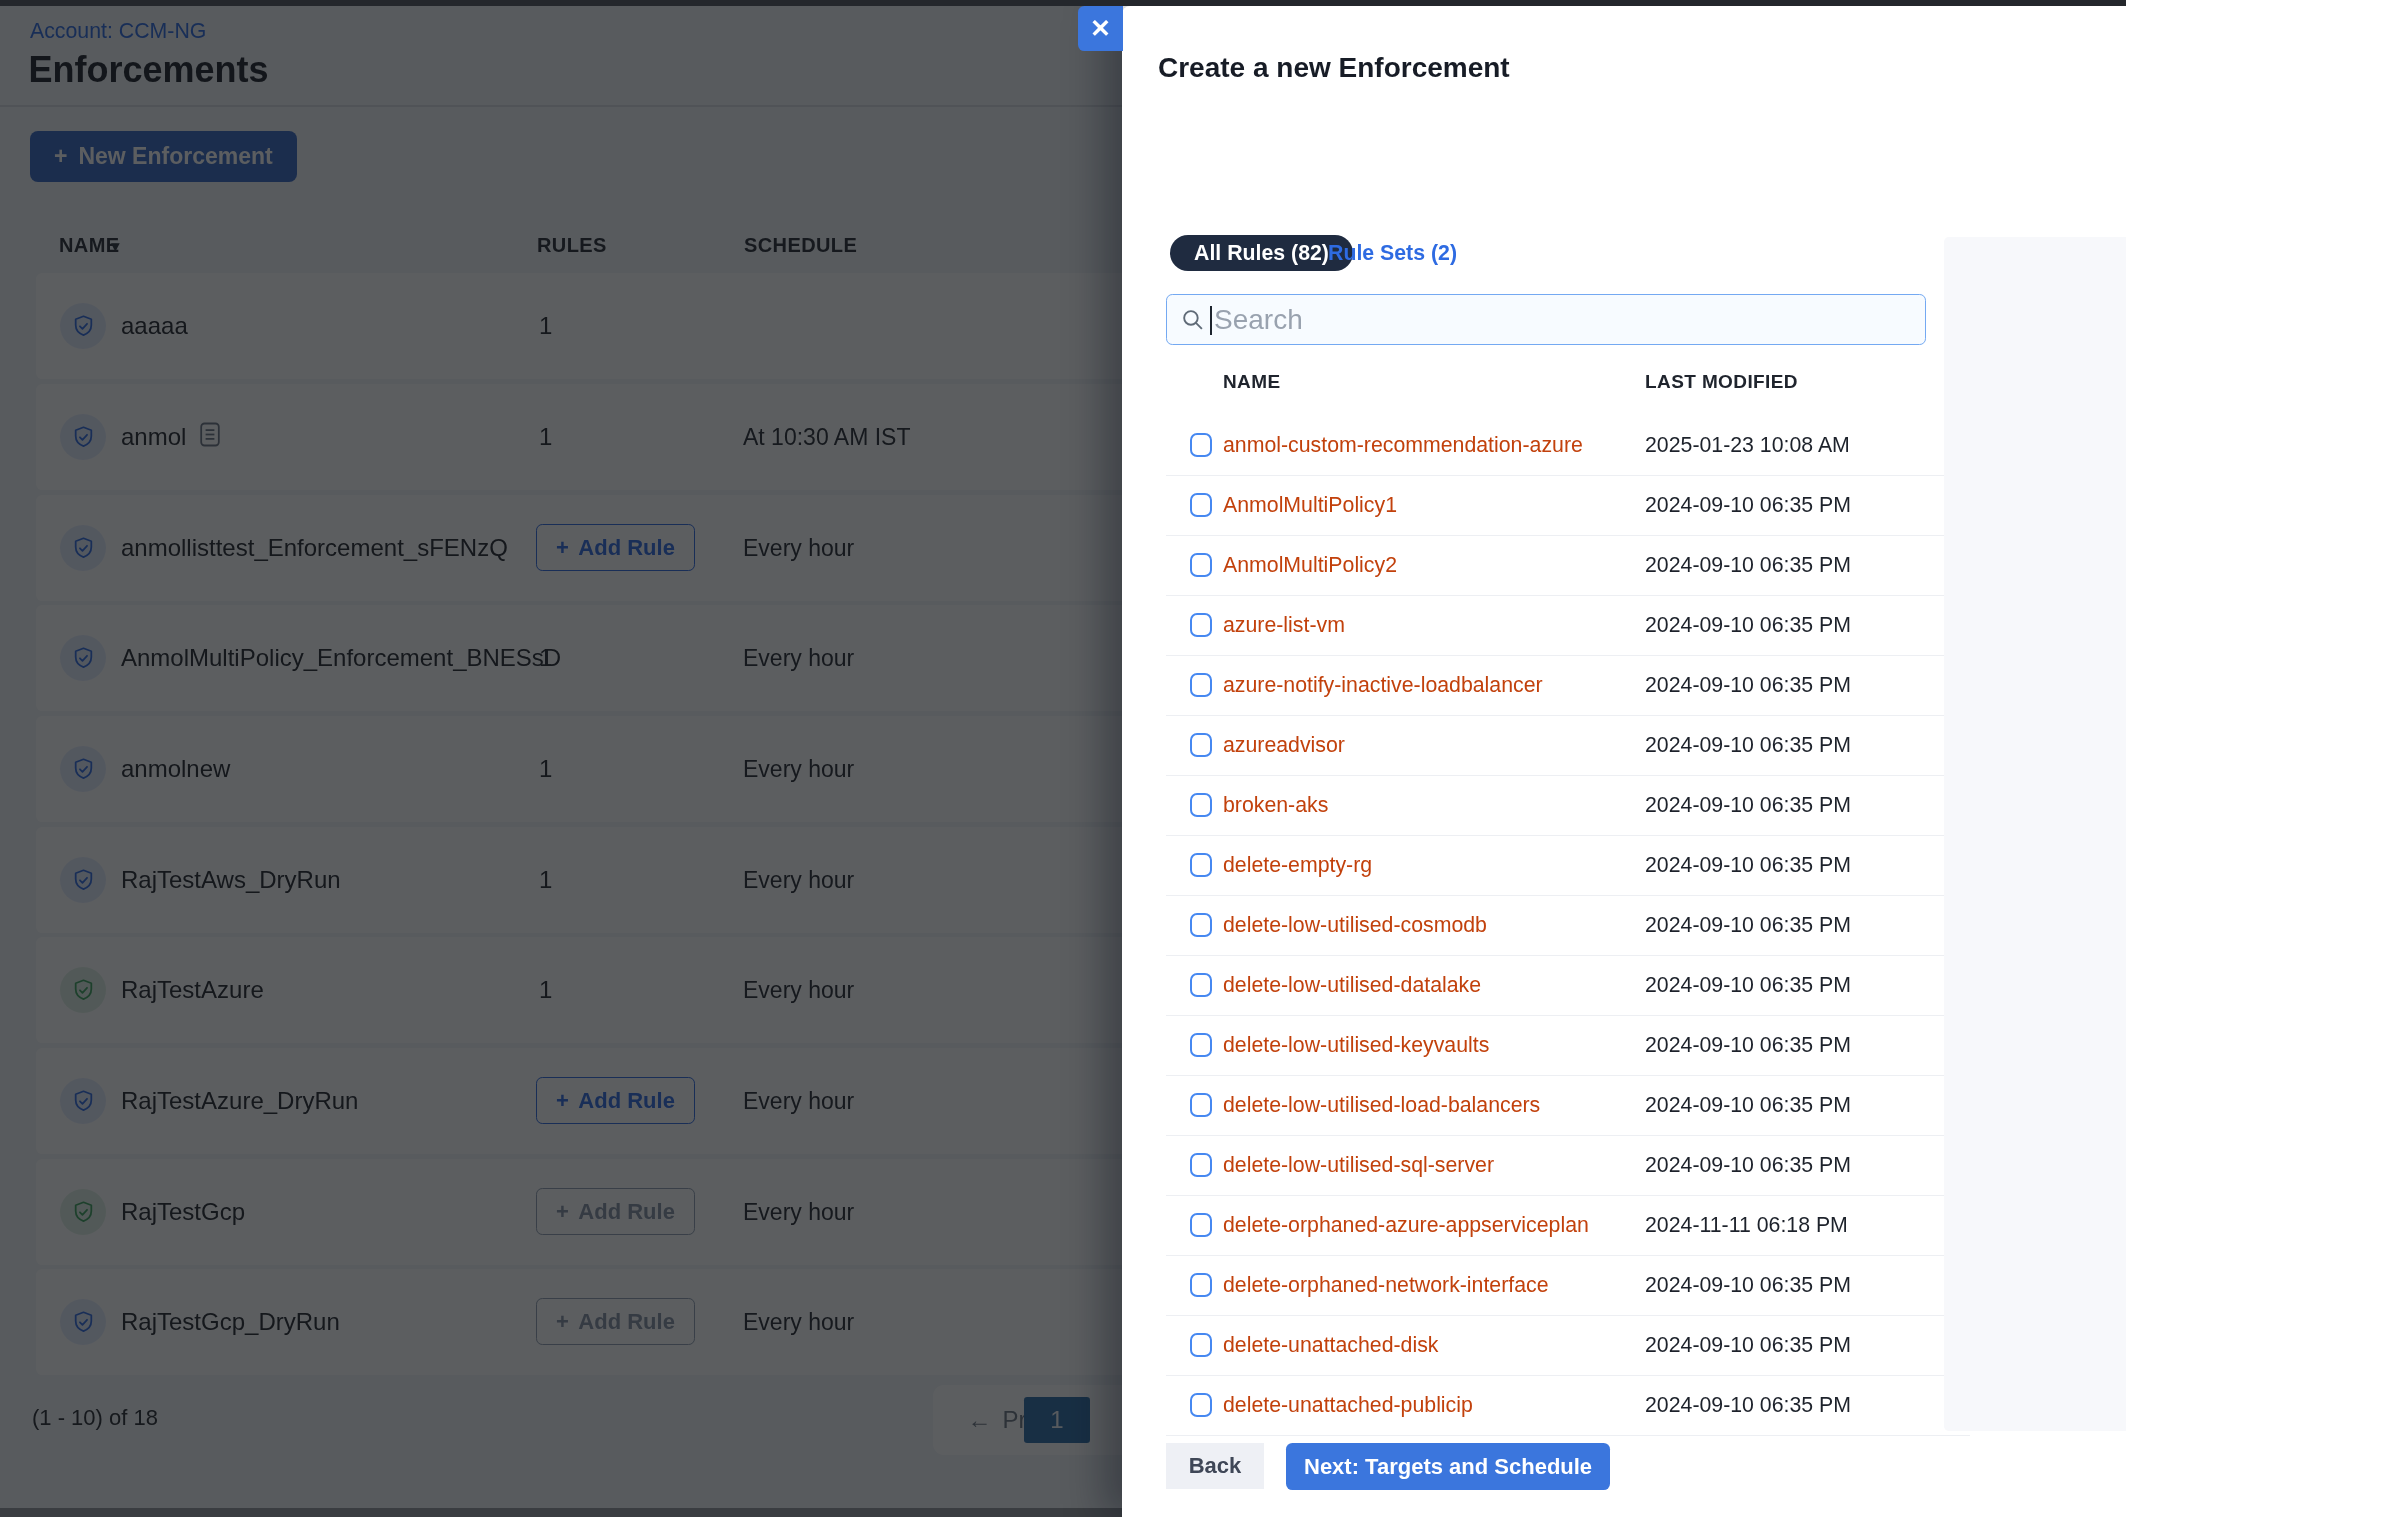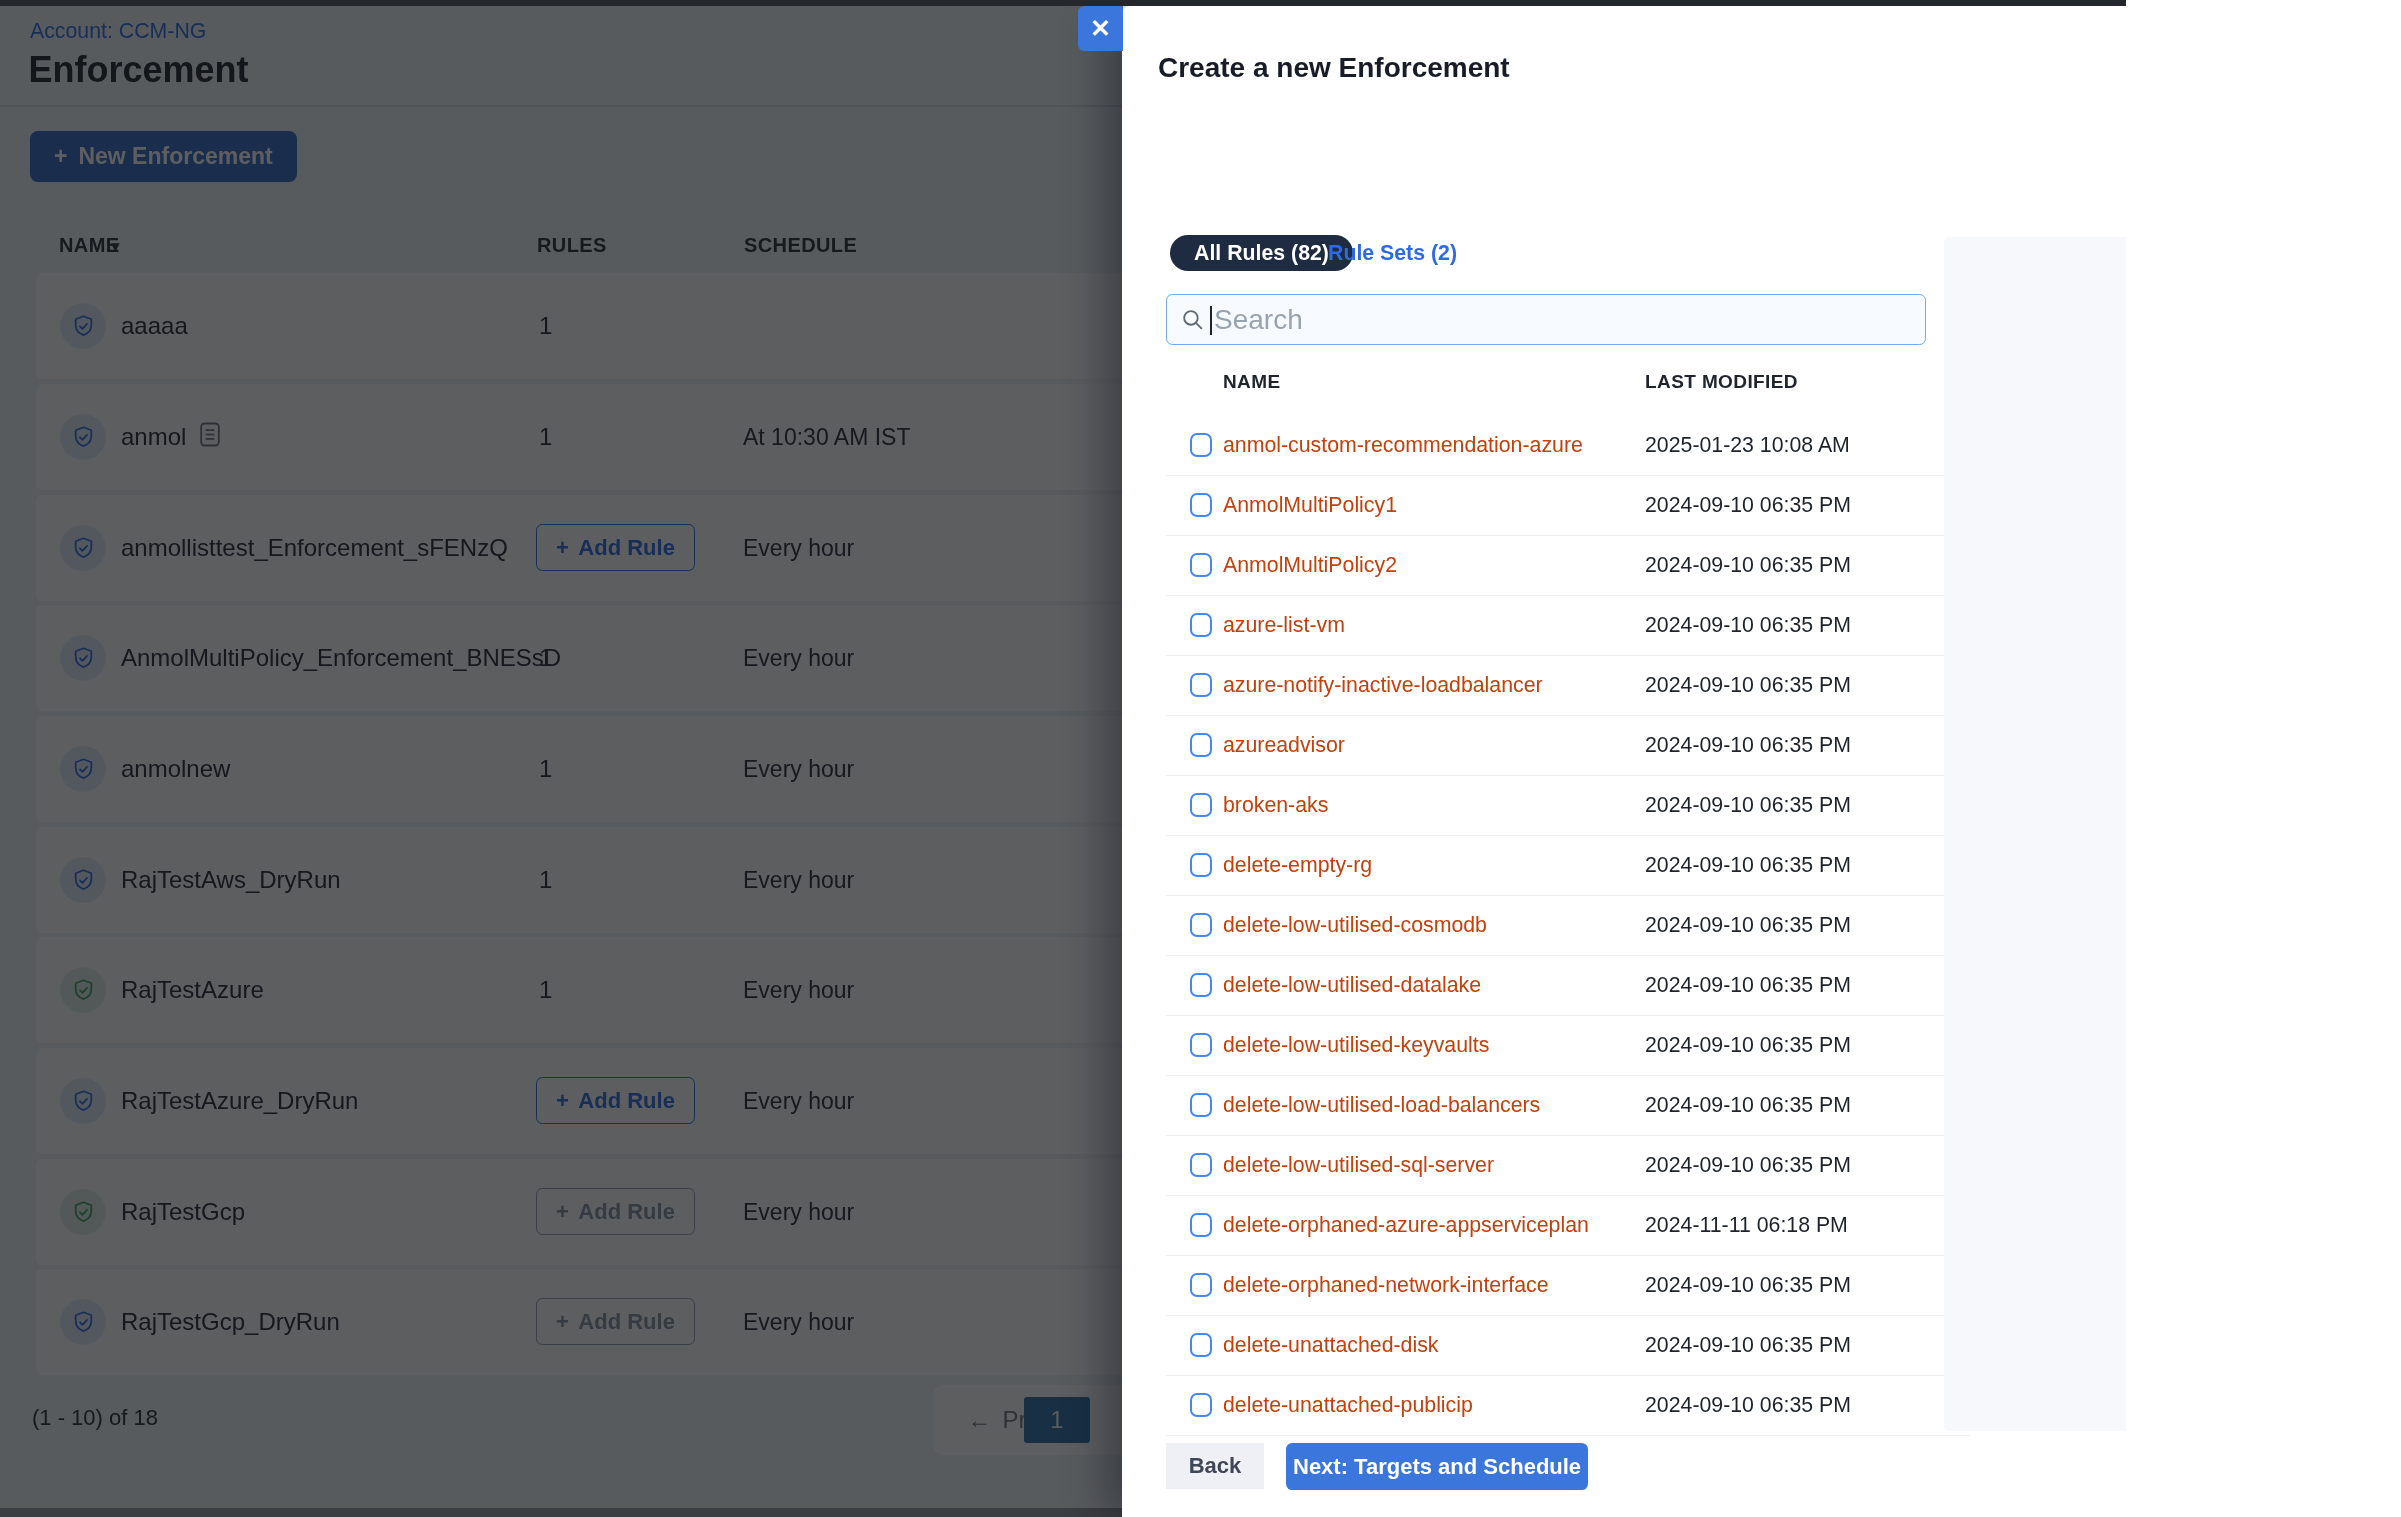--- a/index.html
+++ b/index.html
@@ -76,33 +76,33 @@
   #rules-rows{position:absolute;left:44px;top:410px;width:804px;}
   .rule-row{position:relative;height:59px;border-bottom:0.8px solid #edeff3;}
   .cbx{position:absolute;left:24px;top:16.6px;width:22px;height:24.5px;box-sizing:border-box;
        border:2px solid var(--checkbox-blue);border-radius:7.1px;background:#fff;}
   .rule-name{position:absolute;left:57px;top:0;height:58px;display:flex;align-items:center;
              font-size:21.3px;color:#c2410c;}
   .rule-date{position:absolute;left:479px;top:0;height:58px;display:flex;align-items:center;
              font-size:21.3px;color:#1d222b;}
   .back-btn{position:absolute;left:44px;top:1437px;width:98px;height:46px;background:#eef0f5;border:none;
             border-radius:0;color:#3f4757;font-size:22px;font-weight:700;font-family:inherit;}
-  .next-btn{position:absolute;left:164px;top:1437px;height:47px;padding:0 7px;background:var(--accent);
+  .next-btn{position:absolute;left:164px;top:1437px;height:47px;padding:0 18px;background:var(--accent);
             border:none;border-radius:6.3px;color:#fff;font-size:22px;font-weight:700;font-family:inherit;}
   .preview-panel{position:absolute;left:822px;top:231px;width:419px;height:1194px;background:#f7f8fb;
             border-radius:4.7px;}
 </style>
 </head>
 <body>
 
 <div id="root">
 
   <section class="page">
     <a class="account-link">Account: CCM-NG</a>
-    <div class="page-title">Enforcement</div>
+    <div class="page-title">Enforcements</div>
     <div class="page-divider"></div>
 
     <button class="new-enf-btn">
       <span>+</span>
       <span>New Enforcement</span>
     </button>
 
     <span class="col-head" style="left:59px;">NAME</span>
     <span class="sort-caret">▾</span>
     <span class="col-head" style="left:537px;">RULES</span>

